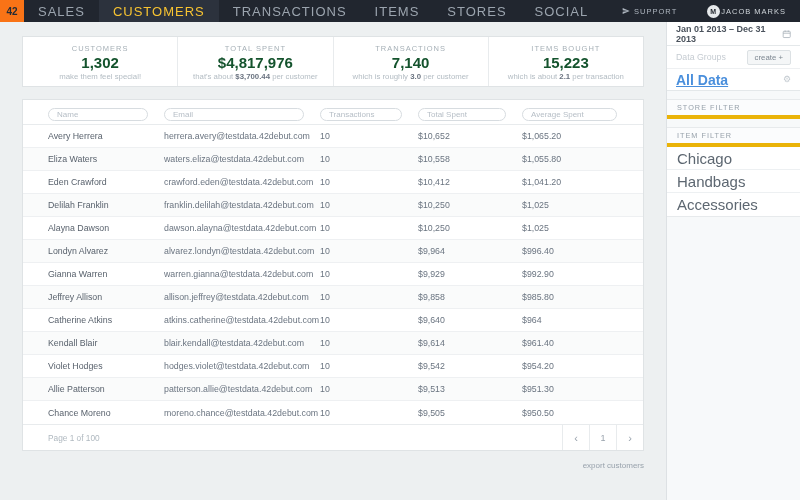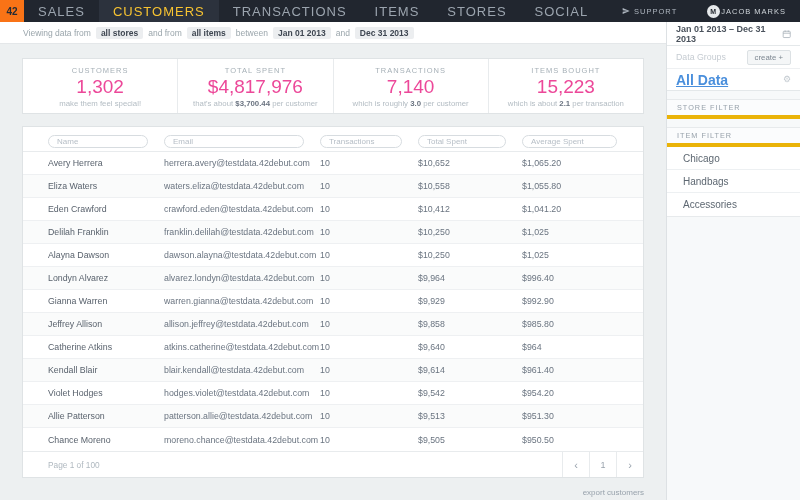--- a/index.html
+++ b/index.html
@@ -33,21 +33,21 @@
                display: flex; align-items: center; padding-left: 22px; font-size: 8.5px; color: #9aa5ab; }
   .filterbar .chip { background: #eceef0; color: #3f4752; font-weight: bold; padding: 1px 5px;
                      margin: 0 4px; border-radius: 2px; cursor: pointer; }
   .filterbar .t { margin: 0 1px; }
 
   
   .stats { display: flex; background: #fff; border: 1px solid #dfe3e5; margin: 14px 22px 0; }
   .stat { flex: 1; text-align: center; padding: 7px 4px 5px; }
   .stat + .stat { border-left: 1px solid #e8ebed; }
   .stat-label { font-size: 7.5px; letter-spacing: 1px; color: #a6b0b7; }
-  .stat-value { font-size: 19px; font-weight: 400; color: #ec4899; margin: 1px 0; }
+  .stat-value { font-size: 15px; font-weight: 700; color: #14532d; margin: 1px 0; }
   .stat-note { font-size: 7.8px; color: #b3bcc3; }
   .stat-note b { color: #6a7380; }
 
   
   .table-card { background: #fff; border: 1px solid #dfe3e5; margin: 12px 22px 0; }
   .thead, .tr { display: grid; grid-template-columns: 116px 156px 98px 104px auto;
                 padding-left: 25px; padding-right: 10px; align-items: center; }
   .thead { height: 25px; border-bottom: 1px solid #e8ebed; }
   .th { padding-right: 16px; }
   .pill { width: 100%; height: 13px; border: 1px solid #d7dce0; border-radius: 8px; background: #fff;
@@ -84,21 +84,21 @@
   .group-row { height: 22px; background: #fff; border-bottom: 1px solid #e4e8ea; display: flex;
                align-items: center; justify-content: space-between; padding: 0 9px; cursor: pointer; }
   .group-label { font-size: 14px; font-weight: bold; color: #5d6771; text-decoration: underline; }
   .group-row.active .group-label { color: #4a8fdc; }
   .gear { font-size: 9px; color: #c3cad0; cursor: pointer; line-height: 1; }
   .side-gap { height: 8px; }
   .side-section { height: 20px; background: #fbfcfd; border-top: 1px solid #e7eaec; border-bottom: 4px solid #eab308;
                   display: flex; align-items: center; padding: 0 10px; font-size: 7.3px; letter-spacing: 1px;
                   color: #98a2ab; cursor: pointer; }
   .side-items { background: #fff; border-bottom: 1px solid #e7eaec; }
-  .side-item { height: 23px; display: flex; align-items: center; padding: 0 16px; font-size: 10px;
+  .side-item { height: 23px; display: flex; align-items: center; padding: 0 10px; font-size: 15px;
                color: #5d6771; border-bottom: 1px solid #edf0f2; cursor: pointer; }
   .side-item:last-child { border-bottom: none; }
 </style>
 </head>
 <body>
 
 <header class="topnav">
   <div class="logo">42</div>
   <nav class="tabs">
 
@@ -137,30 +137,20 @@
       <span class="avatar">M</span>
       <span>JACOB MARKS</span>
     </div>
   </div>
 </header>
 
 <div class="body-row">
 
   <main class="main">
 
-    <div class="filterbar">
-      <span class="t">Viewing data from</span>
-      <span class="chip">all stores</span>
-      <span class="t">and from</span>
-      <span class="chip">all items</span>
-      <span class="t">between</span>
-      <span class="chip">Jan 01 2013</span>
-      <span class="t">and</span>
-      <span class="chip">Dec 31 2013</span>
-    </div>
 
     <section class="stats">
 
         <div class="stat">
           <div class="stat-label">CUSTOMERS</div>
           <div class="stat-value">1,302</div>
           <div class="stat-note"><span>make them feel special!</span><b></b><span></span></div>
         </div>
 
         <div class="stat">

